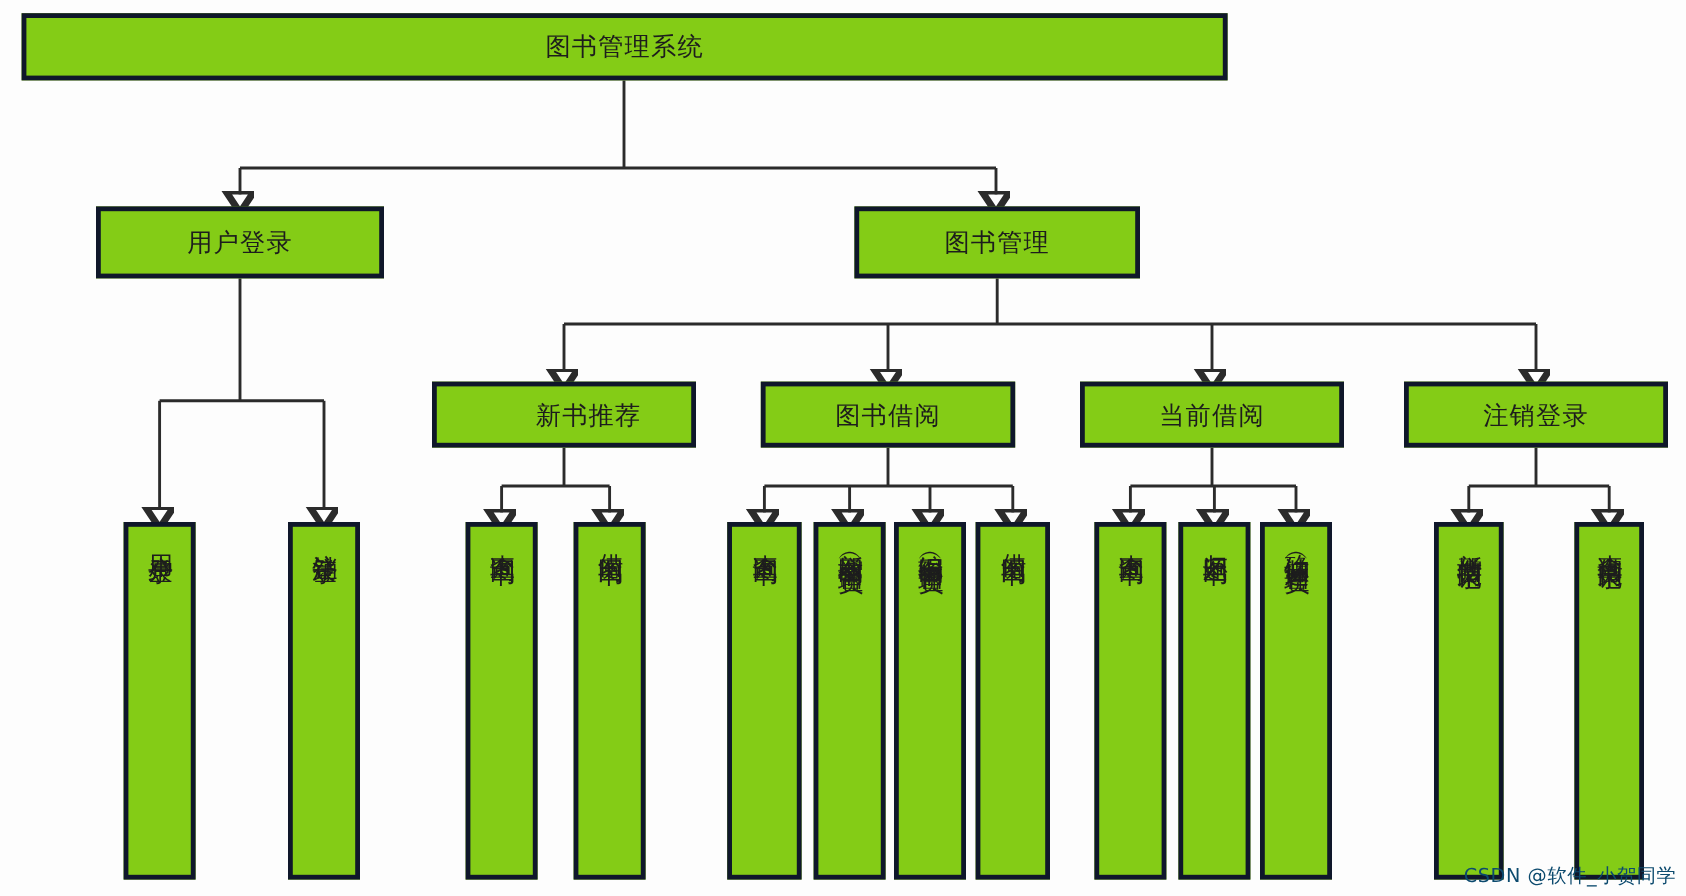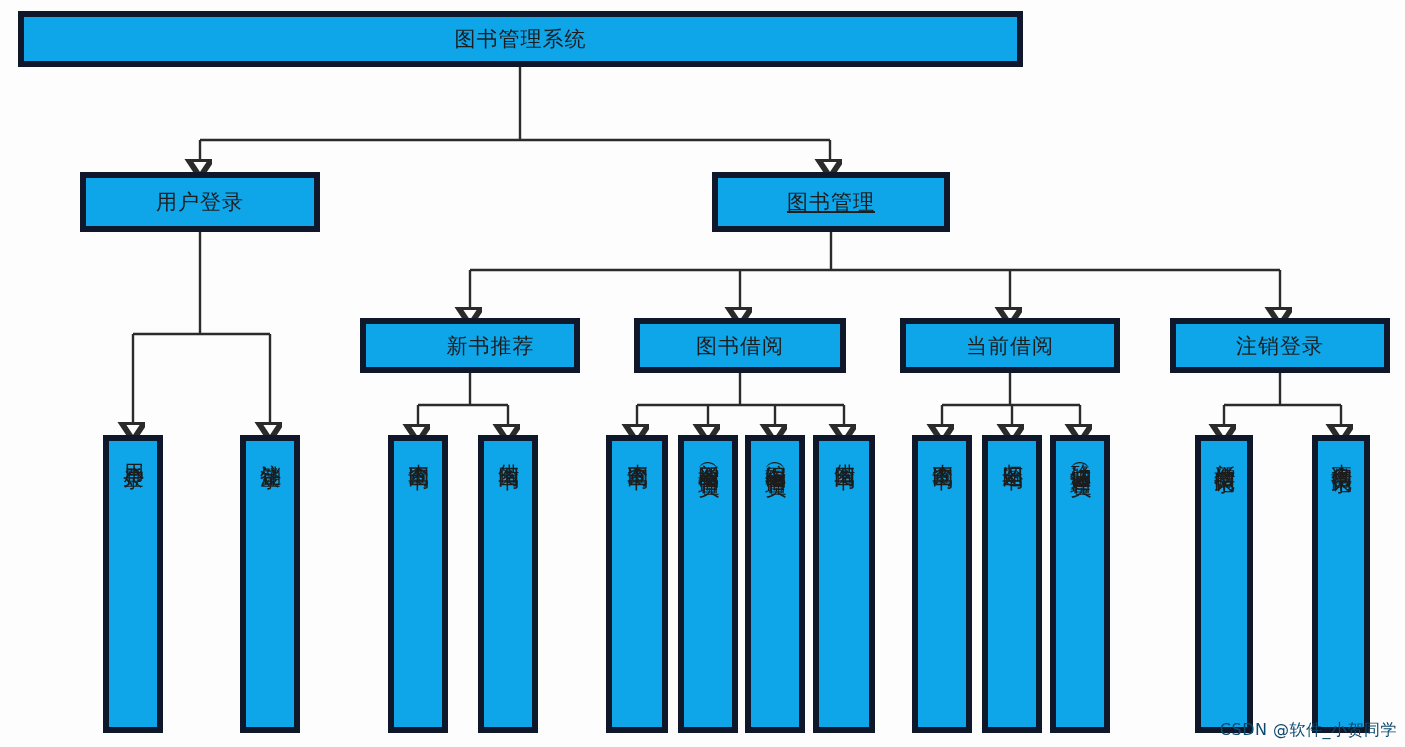--- a/index.html
+++ b/index.html
@@ -13,22 +13,22 @@
   #canvas {
     position: relative;
     width: 1405px;
     height: 747px;
     background: #fdfdfd;
     overflow: hidden;
   }
   .node {
     position: absolute;
     box-sizing: border-box;
-    background: #0ea5e9;
-    border: 6px solid #0f172a;
+    background: #84cc16;
+    border: 4px solid #0f172a;
     display: flex;
     align-items: center;
     justify-content: center;
     color: #1d1d1d;
   }
   .node.h {
     font-size: 21px;
     letter-spacing: 1px;
   }
   .node.leaf {
@@ -124,21 +124,21 @@
     <path d="M1341,405 L1341,427" marker-end="url(#arr)"></path>
   </svg>
 
   <div class="node h root" id="node-root" style="left: 18px; top: 11px; width: 1005px; height: 56px;">
     <span>图书管理系统</span>
   </div>
 
   <div class="node h" id="n1-0" style="left: 80px; top: 172px; width: 240px; height: 60px;">
     <span>用户登录</span>
   </div>
-  <div class="node h" id="n1-1" style="left: 712px; top: 172px; width: 238px; height: 60px; text-decoration: underline;">
+  <div class="node h" id="n1-1" style="left: 712px; top: 172px; width: 238px; height: 60px;">
     <span>图书管理</span>
   </div>
 
   <div class="node h" id="n2-0" style="left: 360px; top: 318px; width: 220px; height: 55px; padding-left: 41px;">
     <span>新书推荐</span>
   </div>
   <div class="node h" id="n2-1" style="left: 634px; top: 318px; width: 212px; height: 55px; justify-content: center;">
     <span>图书借阅</span>
   </div>
   <div class="node h" id="n2-2" style="left: 900px; top: 318px; width: 220px; height: 55px; text-align: center;">

